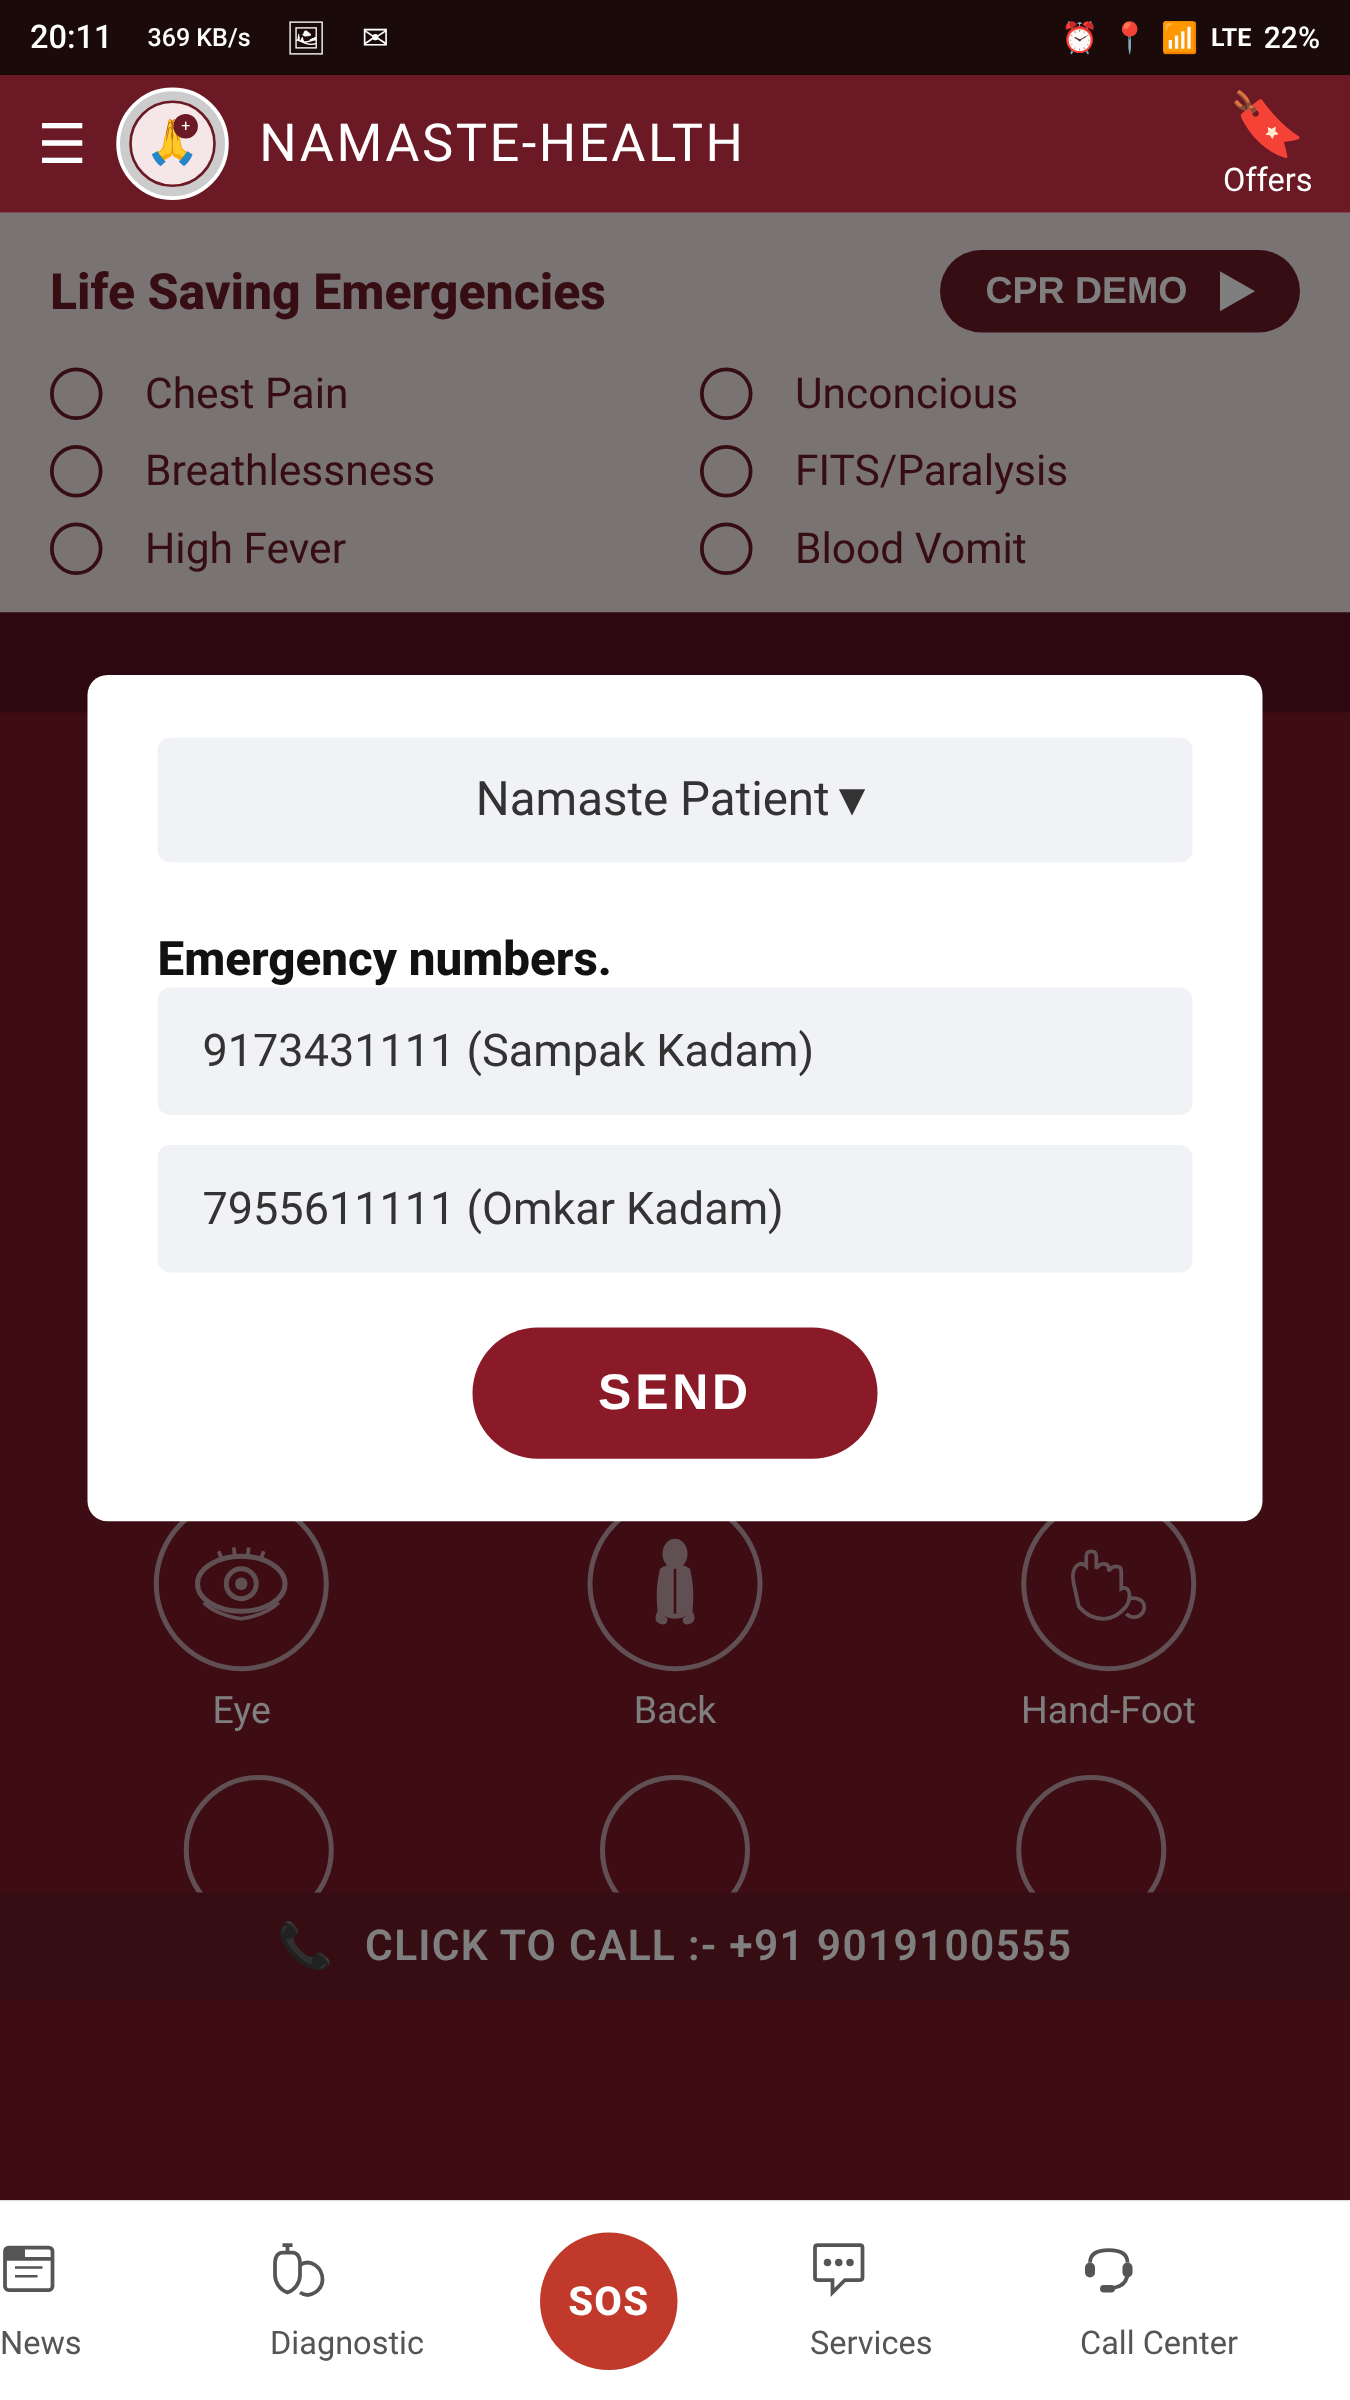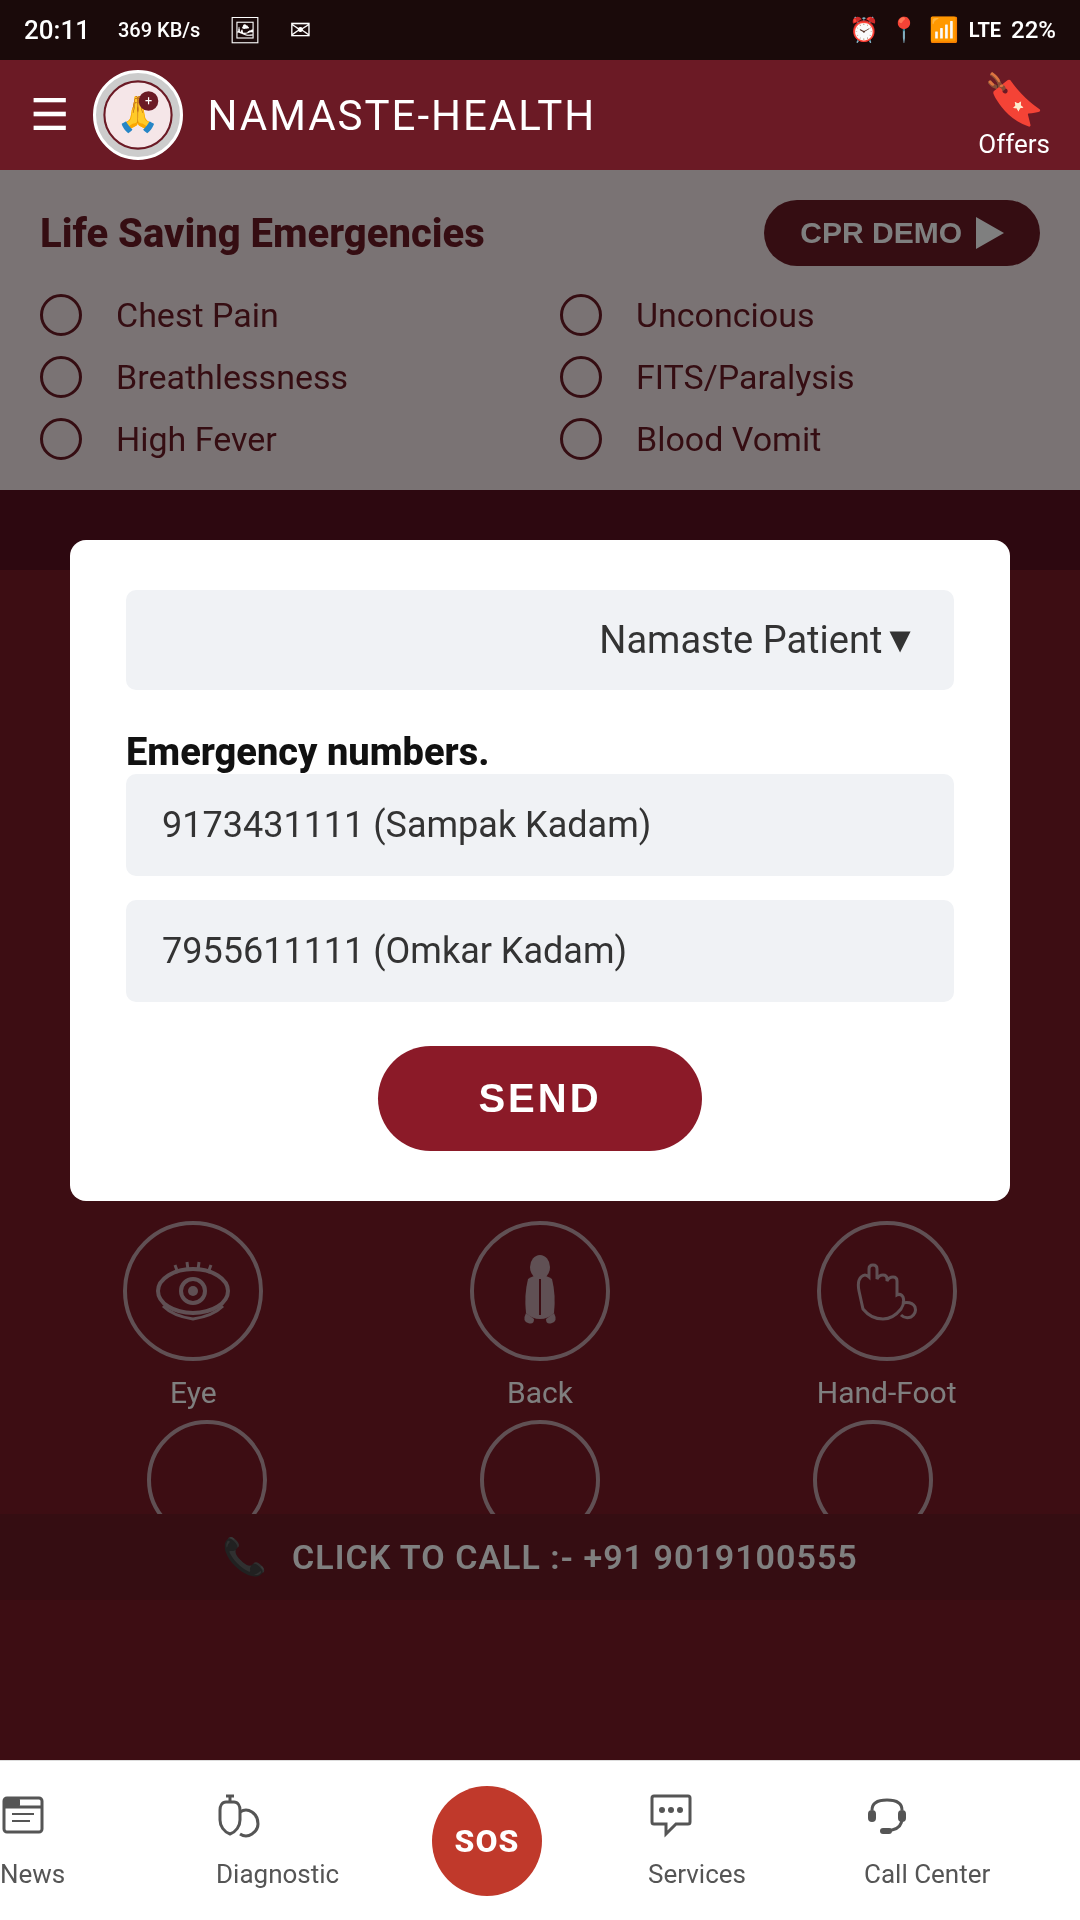--- a/index.html
+++ b/index.html
@@ -80,21 +80,21 @@
     .cpr-button {
       background: #6B1A25;
       color: white;
       border: none;
       border-radius: 50px;
       padding: 16px 36px;
       font-size: 30px;
       font-weight: 700;
       display: flex;
       align-items: center;
-      gap: 14px;
+      gap: 26px;
       cursor: pointer;
     }
     .play-triangle {
       width: 0; height: 0;
       border-top: 16px solid transparent;
       border-bottom: 16px solid transparent;
       border-left: 28px solid white;
       display: inline-block;
     }
     .emergency-options {
@@ -142,23 +142,23 @@
     .patient-dropdown {
       width: 100%;
       background: #f0f2f5;
       border: none;
       border-radius: 10px;
       padding: 28px 36px;
       font-size: 38px;
       color: #333;
       display: flex;
       align-items: center;
-      justify-content: flex-end;
+      justify-content: center;
       cursor: pointer;
-      margin-bottom: 40px;
+      margin-bottom: 56px;
     }
     .dropdown-arrow { color: #333; font-size: 36px; }
 
     .emergency-numbers-title {
       font-size: 38px;
       font-weight: 800;
       color: #111;
     }
 
     .phone-entry {
@@ -179,21 +179,21 @@
       border-radius: 60px;
       padding: 30px 100px;
       font-size: 40px;
       font-weight: 700;
       letter-spacing: 3px;
       cursor: pointer;
     }
     .body-icons-row {
       display: flex;
       justify-content: space-around;
-      margin-bottom: 10px;
+      margin-bottom: 34px;
       align-items: flex-end;
     }
     .body-icon-item {
       display: flex;
       flex-direction: column;
       align-items: center;
       gap: 14px;
       color: white;
       font-size: 30px;
     }

